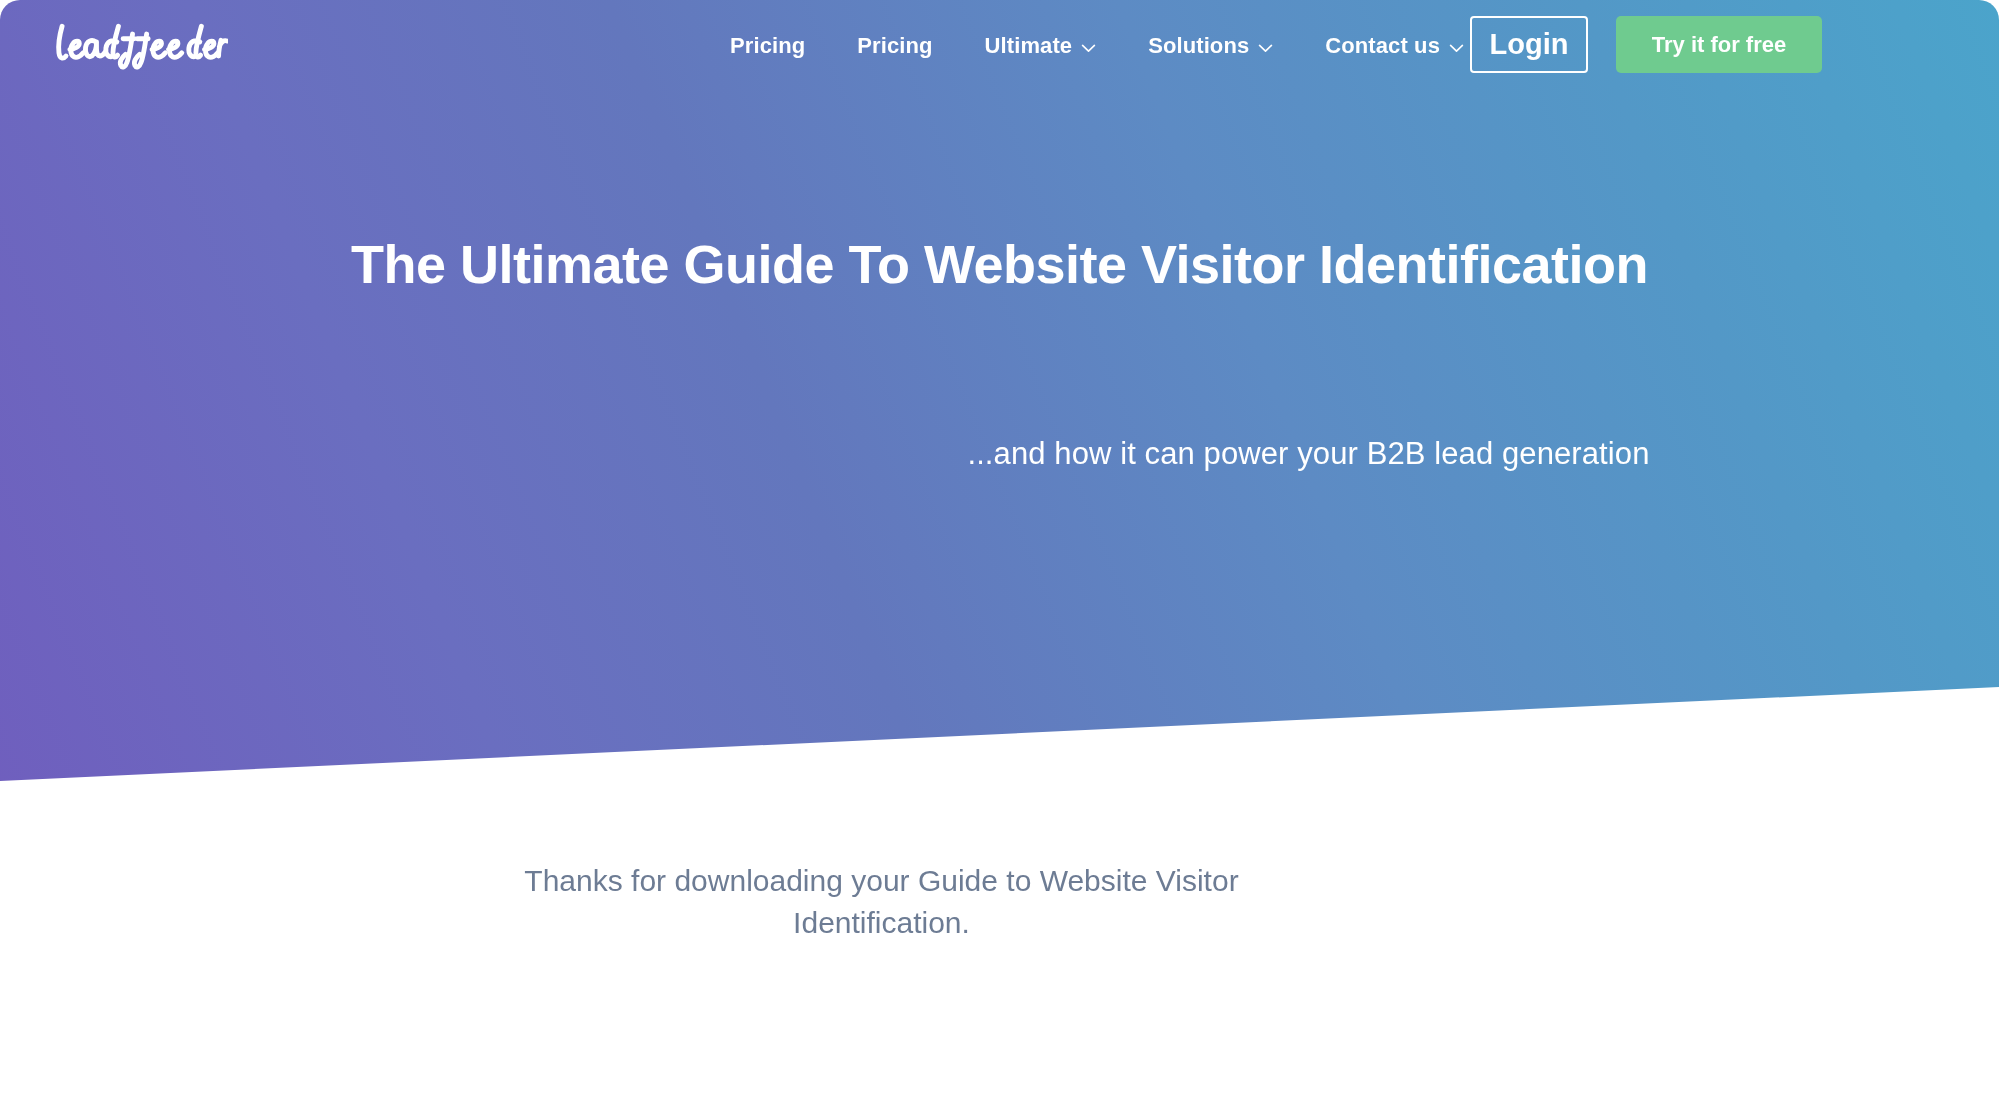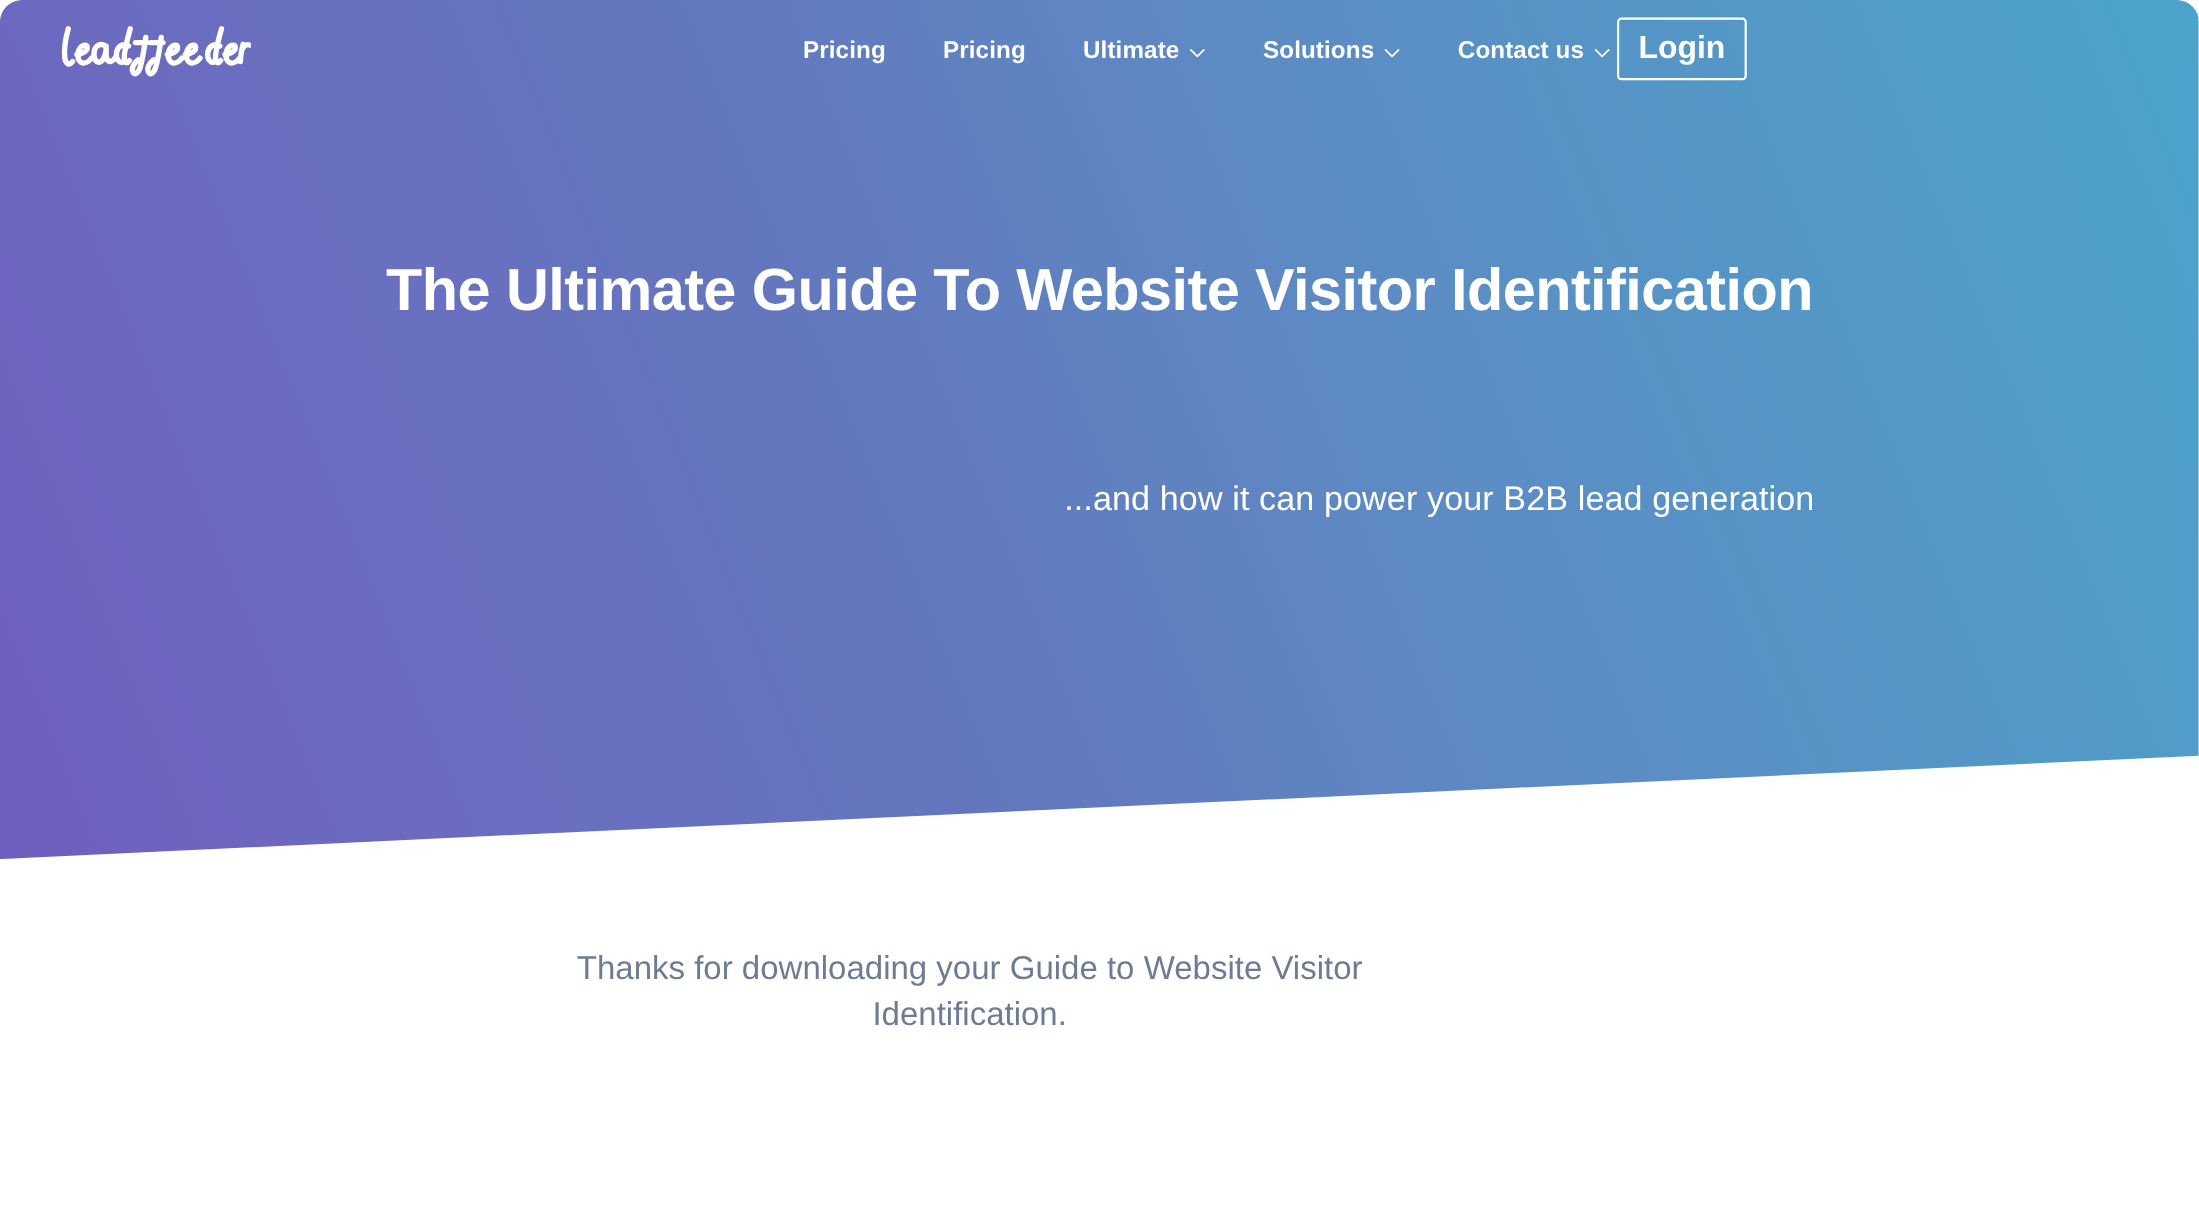--- a/index.html
+++ b/index.html
@@ -262,20 +262,23 @@
             </svg>
         </span>
       </div>
 
     </div>
 
     <div class="btn-login">
       <span>Login</span>
     </div>
 
+    <div class="btn-try">
+      <span>Try it for free</span>
+    </div>
 
   </div>
 
   <div class="hero-inner">
     <h1 class="hero-title">The Ultimate Guide To Website Visitor Identification</h1>
     <p class="hero-sub">...and how it can power your B2B lead generation</p>
   </div>
 
   <div class="body-section">
     <p class="thanks-text">Thanks for downloading your Guide to Website Visitor Identification.</p>

